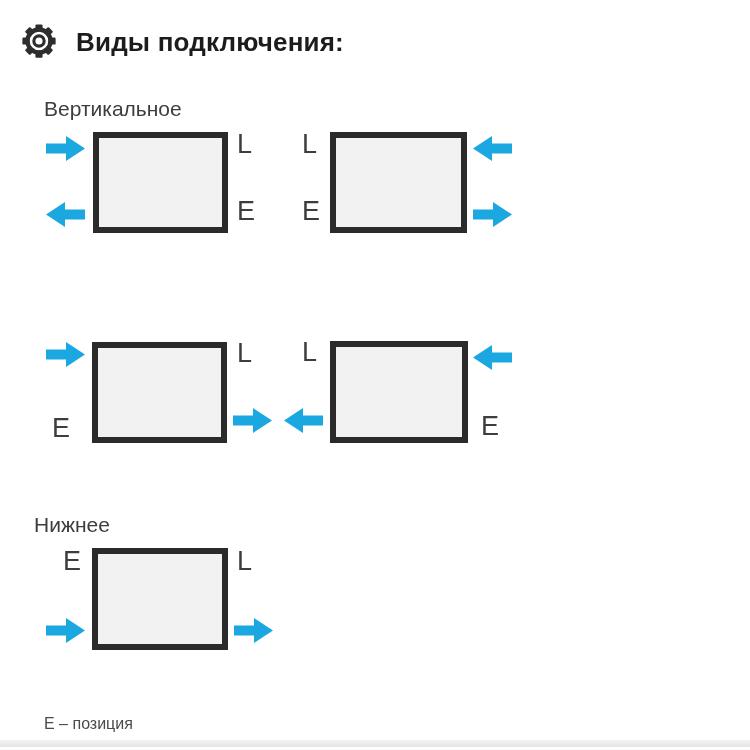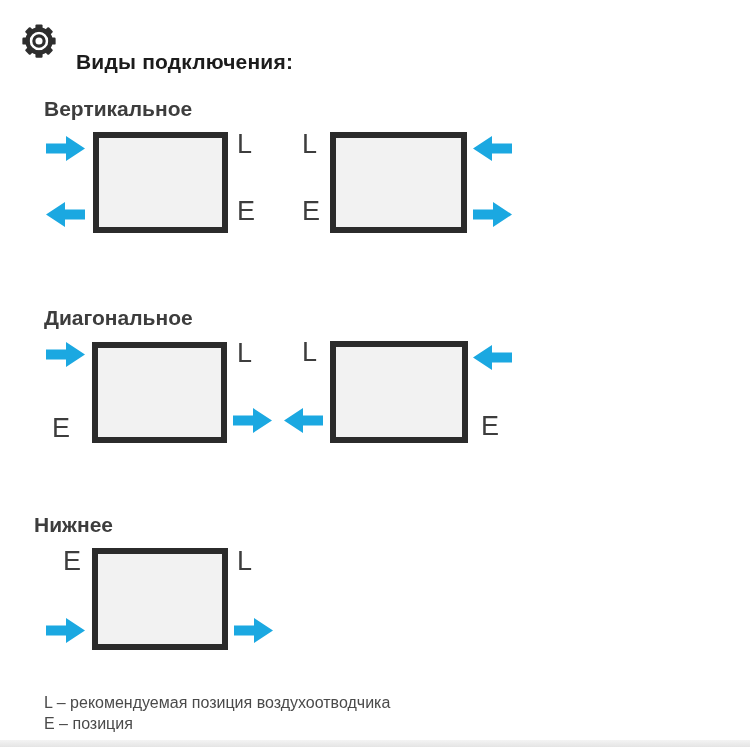--- a/index.html
+++ b/index.html
@@ -1,26 +1,26 @@
 <!DOCTYPE html>
 <html><head>
 <meta charset="utf-8">
 <style>
   html,body{margin:0;padding:0;background:#ffffff;}
   .canvas{
     position:relative;width:750px;height:750px;background:#ffffff;overflow:hidden;
     font-family:"Liberation Sans","DejaVu Sans",sans-serif;
   }
   .page-title{
-    position:absolute;left:76px;top:30px;font-size:21px;line-height:25px;
-    font-weight:bold;color:#1c1c1c;letter-spacing:.2px;margin-top:19px;
+    position:absolute;left:76px;top:30px;font-size:26px;line-height:25px;
+    font-weight:bold;color:#1c1c1c;letter-spacing:.2px;
   }
   .gear{position:absolute;left:20px;top:22px;width:38px;height:38px;}
   .section-label{
-    position:absolute;font-size:21px;line-height:25px;color:#3d3d3d;font-weight:bold;
+    position:absolute;font-size:21px;line-height:25px;color:#3d3d3d;
   }
   .box{
     position:absolute;box-sizing:border-box;border:6px solid #2b2b2b;background:#f2f2f2;
   }
   .port{
     position:absolute;font-size:27px;line-height:30px;color:#3d3d3d;
   }
   .arrow{position:absolute;width:39px;height:27px;display:block;}
   .legend-line{
     position:absolute;font-size:16px;line-height:20px;color:#4a4a4a;
@@ -68,21 +68,20 @@
   <div class="box" style="left:330px;top:132px;width:137px;height:101px"></div>
   <div class="port" style="left:302px;top:129px">L</div>
   <div class="port" style="left:302px;top:196px">E</div>
   <svg class="arrow" style="left:473px;top:135px" viewBox="0 0 39 27">
     <polygon points="39,8.5 19,8.5 19,1 0,13.5 19,26 19,18.5 39,18.5" fill="#1ba8e1"></polygon>
   </svg>
   <svg class="arrow" style="left:473px;top:201px" viewBox="0 0 39 27">
     <polygon points="0,8.5 20,8.5 20,1 39,13.5 20,26 20,18.5 0,18.5" fill="#1ba8e1"></polygon>
   </svg>
 
-  <div class="section-label" style="left:44px;top:305px">Диагональное</div>
 
   <div class="box" style="left:92px;top:342px;width:135px;height:101px"></div>
   <svg class="arrow" style="left:46px;top:341px" viewBox="0 0 39 27">
     <polygon points="0,8.5 20,8.5 20,1 39,13.5 20,26 20,18.5 0,18.5" fill="#1ba8e1"></polygon>
   </svg>
   <div class="port" style="left:237px;top:338px">L</div>
   <div class="port" style="left:52px;top:413px">E</div>
   <svg class="arrow" style="left:233px;top:407px" viewBox="0 0 39 27">
     <polygon points="0,8.5 20,8.5 20,1 39,13.5 20,26 20,18.5 0,18.5" fill="#1ba8e1"></polygon>
   </svg>
@@ -102,18 +101,17 @@
   <div class="box" style="left:92px;top:548px;width:136px;height:102px"></div>
   <div class="port" style="left:63px;top:546px">E</div>
   <div class="port" style="left:237px;top:546px">L</div>
   <svg class="arrow" style="left:46px;top:617px" viewBox="0 0 39 27">
     <polygon points="0,8.5 20,8.5 20,1 39,13.5 20,26 20,18.5 0,18.5" fill="#1ba8e1"></polygon>
   </svg>
   <svg class="arrow" style="left:234px;top:617px" viewBox="0 0 39 27">
     <polygon points="0,8.5 20,8.5 20,1 39,13.5 20,26 20,18.5 0,18.5" fill="#1ba8e1"></polygon>
   </svg>
 
-  <div class="legend-line" style="left:44px;top:693px">L – рекомендуемая позиция воздухоотводчика</div>
   <div class="legend-line" style="left:44px;top:714px">E – позиция</div>
 
   <div class="crop-edge"></div>
 
 </div>
 
 </body></html>

